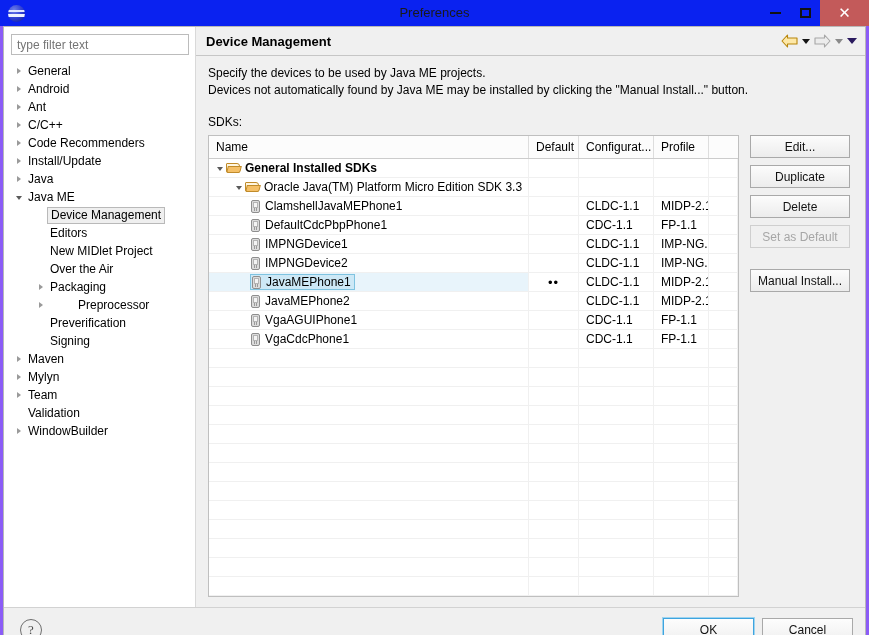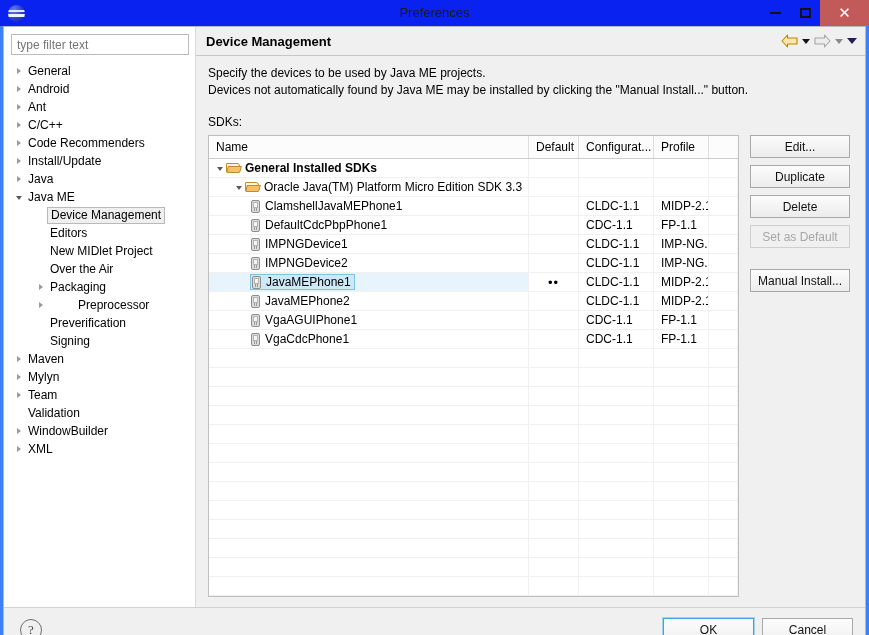--- a/index.html
+++ b/index.html
@@ -4,21 +4,21 @@
 <style>
   html,body{margin:0;padding:0;}
   body{
     width:869px;height:635px;overflow:hidden;
     font-family:"Liberation Sans",sans-serif;
     font-size:12px;color:#000;
     background:#0a22f0;
   }
   .window{
     position:absolute;left:0;top:0;width:869px;height:635px;
-    background:#3b82f6;box-sizing:border-box;
+    background:#8b5cf6;box-sizing:border-box;
     display:flex;flex-direction:column;
   }
   
   .titlebar{
     height:26px;flex:0 0 26px;position:relative;
     background:#0a22f0;
     display:flex;align-items:center;
   }
   .app-icon{
     width:17px;height:17px;margin-left:8px;border-radius:50%;
@@ -333,26 +333,20 @@
             <div class="tnode" style="padding-left: 8px;">
               <span class="twist leaf"></span>
               <span class="tlabel">Validation</span>
             </div>
             <div class="tnode" style="padding-left: 8px;">
               <span class="twist collapsed">
                 <i></i>
               </span>
               <span class="tlabel">WindowBuilder</span>
             </div>
-            <div class="tnode" style="padding-left: 8px;">
-              <span class="twist collapsed">
-                <i></i>
-              </span>
-              <span class="tlabel">XML</span>
-            </div>
           </div>
       </div>
 
       <div class="main">
         <div class="main-head">
           <div class="main-title">Device Management</div>
           <div class="nav-arrows">
             <svg width="17" height="14" viewBox="0 0 17 14">
               <path d="M6.5 1 L1 7 L6.5 13 L6.5 10 L16 10 L16 4 L6.5 4 Z" fill="#fde8a8" stroke="#b8860b" stroke-width="1.1" stroke-linejoin="round"></path>
             </svg>

